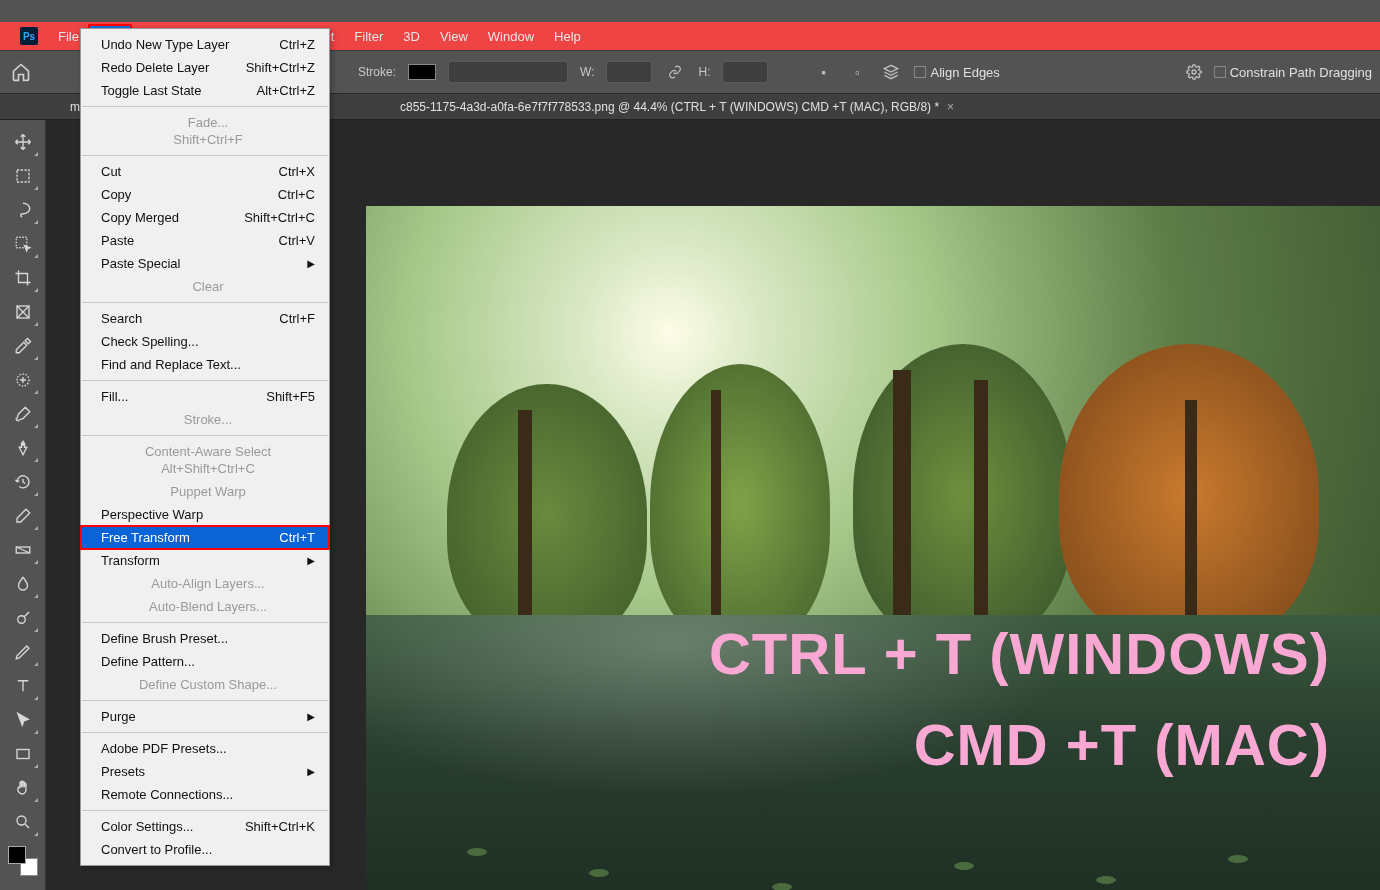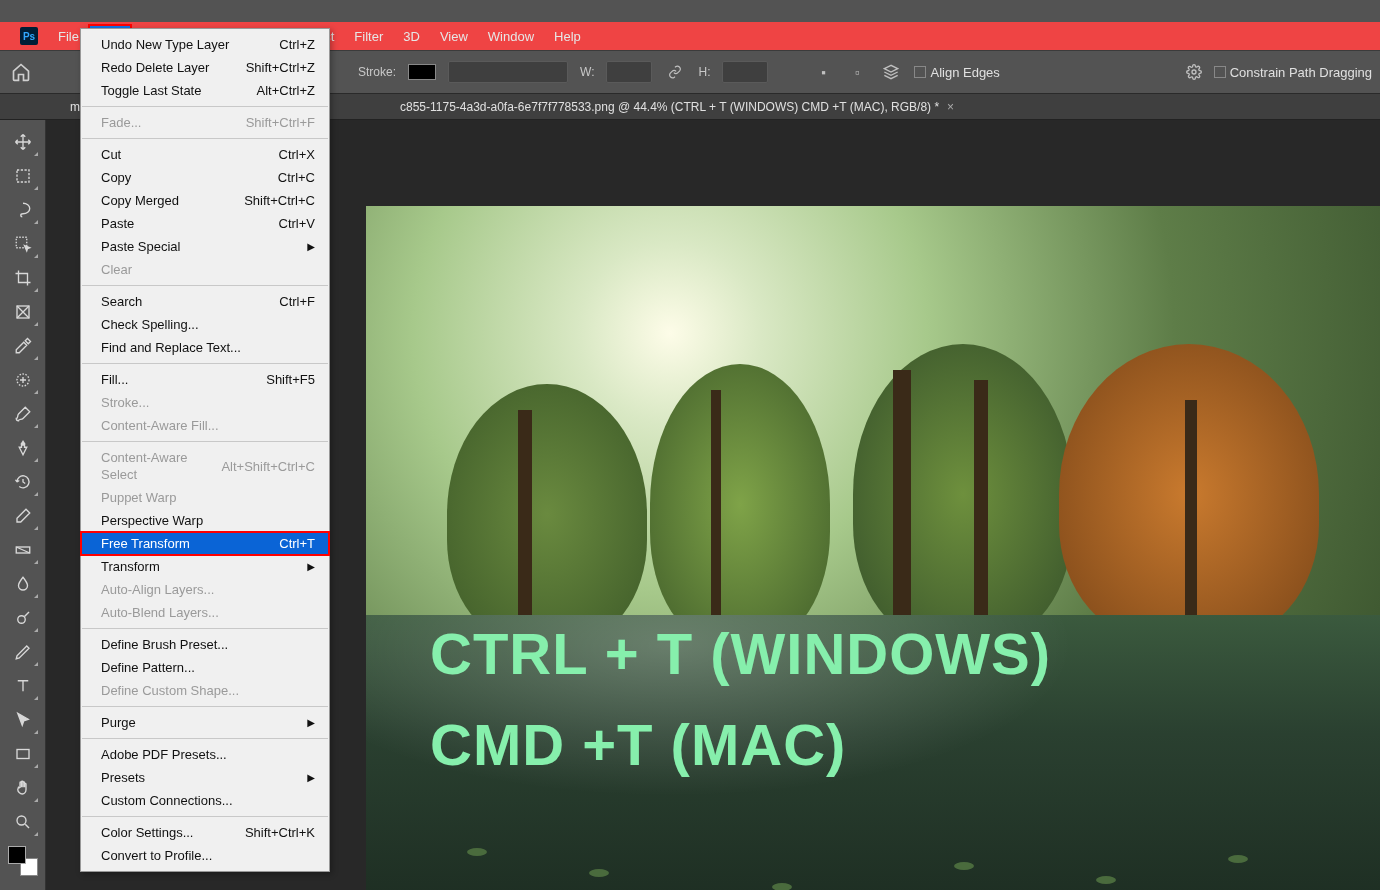--- a/index.html
+++ b/index.html
@@ -26,25 +26,25 @@
   .tool .tri { position: absolute; right: 2px; bottom: 2px; width: 0; height: 0; border-left: 4px solid transparent; border-bottom: 4px solid #aaa; }
   .fgbg { margin-top: 6px; position: relative; width: 30px; height: 30px; }
   .fgbg .fg { position: absolute; left: 0; top: 0; width: 18px; height: 18px; background: #000; border: 1px solid #aaa; }
   .fgbg .bg { position: absolute; right: 0; bottom: 0; width: 18px; height: 18px; background: #fff; border: 1px solid #888; }
   .canvas { flex: 1; background: #282828; position: relative; overflow: hidden; }
   .forest { position: absolute; left: 320px; top: 86px; right: 0; bottom: 0; }
   .sky { position: absolute; inset: 0; background: radial-gradient(circle at 30% 18%, #fdfce8 0%, #d9e8c4 10%, #a7c98b 28%, #5e7d48 55%, #2e4525 100%); }
   .trunk { position: absolute; bottom: 40%; width: 14px; background: #3a2a18; }
   .dropdown { position: absolute; left: 80px; top: 28px; width: 250px; background: #f0f0f0; border: 1px solid #999; box-shadow: 2px 2px 6px rgba(0,0,0,.3); z-index: 50; color: #111; font-size: 13px; padding: 4px 0; }
   .dd-item { display: flex; justify-content: space-between; align-items: center; padding: 3px 14px 3px 20px; cursor: pointer; line-height: 17px; }
-  .dd-item.disabled { color: #9a9a9a; }
+  .dd-item.disabled { color: #9a9a9a; flex-direction: column; }
   .dd-item.sel { background: #0a64d6; color: #fff; outline: 2px solid #ff0000; outline-offset: -1px; }
   .dd-item .arrow { font-size: 10px; }
   .dd-sep { height: 1px; background: #c8c8c8; margin: 4px 1px; }
-  .overlay-text { position: absolute; left: 430px; top: 620px; z-index: 40; color: #86efac; font-weight: 800; font-family: Arial, sans-serif; text-align: left; width: 900px; letter-spacing: 1px; }
+  .overlay-text { position: absolute; left: 430px; top: 620px; z-index: 40; color: #f9a8d4; font-weight: 800; font-family: Arial, sans-serif; text-align: right; width: 900px; letter-spacing: 1px; }
   .overlay-text .l1 { font-size: 58px; }
   .overlay-text .l2 { font-size: 58px; margin-top: 24px; }
   .tree { position: absolute; bottom: 38%; border-radius: 50% 50% 40% 40%; }
   .water { position: absolute; left: 0; right: 0; bottom: 0; height: 42%; background: linear-gradient(#3b5a3e, #2a4030 40%, #1d2d22); }
   .water::before { content: ""; position: absolute; inset: 0; background: radial-gradient(ellipse at 30% 10%, rgba(255,255,255,.25), transparent 40%); }
   .lily { position: absolute; width: 20px; height: 8px; background: #4a6b3d; border-radius: 50%; }
 </style>
 </head>
 <body>
 
@@ -344,23 +344,20 @@
       <span>Find and Replace Text...</span>
     </div>
     <div class="dd-sep"></div>
     <div class="dd-item">
       <span>Fill...</span>
       <span>Shift+F5</span>
     </div>
     <div class="dd-item disabled">
       <span>Stroke...</span>
     </div>
-    <div class="dd-item disabled">
-      <span>Content-Aware Fill...</span>
-    </div>
     <div class="dd-sep"></div>
     <div class="dd-item disabled">
       <span>Content-Aware Select</span>
       <span>Alt+Shift+Ctrl+C</span>
     </div>
     <div class="dd-item disabled">
       <span>Puppet Warp</span>
     </div>
     <div class="dd-item">
       <span>Perspective Warp</span>
@@ -396,21 +393,21 @@
     </div>
     <div class="dd-sep"></div>
     <div class="dd-item">
       <span>Adobe PDF Presets...</span>
     </div>
     <div class="dd-item">
       <span>Presets</span>
       <span class="arrow">▶</span>
     </div>
     <div class="dd-item">
-      <span>Custom Connections...</span>
+      <span>Remote Connections...</span>
     </div>
     <div class="dd-sep"></div>
     <div class="dd-item">
       <span>Color Settings...</span>
       <span>Shift+Ctrl+K</span>
     </div>
     <div class="dd-item">
       <span>Convert to Profile...</span>
     </div>
   </div>

